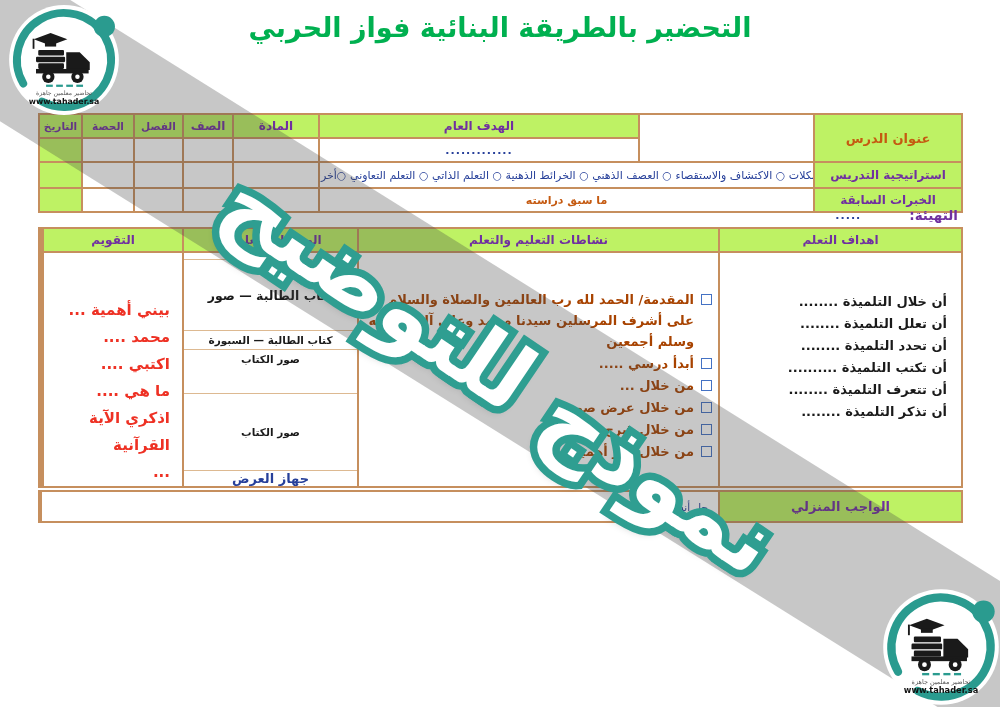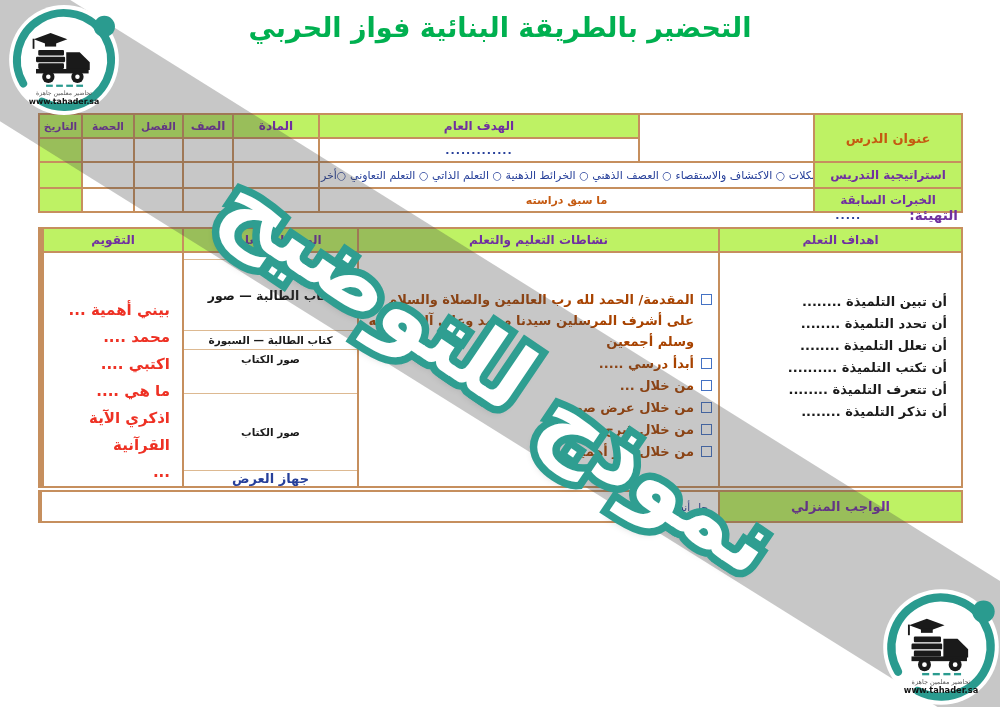--- a/index.html
+++ b/index.html
@@ -124,23 +124,23 @@
     <span class="val dots">.....</span>
   </div>
 
   <div class="gridtab main-table">
     <div class="cell peach purple hdr" style="grid-column:1;grid-row:1;">اهداف التعلم</div>
     <div class="cell peach purple hdr" style="grid-column:2;grid-row:1;">نشاطات التعليم والتعلم</div>
     <div class="cell peach purple hdr" style="grid-column:3;grid-row:1;">الوسائل التعليمية</div>
     <div class="cell peach purple hdr" style="grid-column:4;grid-row:1;">التقويم</div>
 
     <div class="cell body-cell objectives" style="grid-column:1;grid-row:2;">
-      <div class="objective-item">أن تبين التلميذة ........</div>
+      <div class="objective-item">أن خلال التلميذة ........</div>
+      <div class="objective-item">أن تعلل التلميذة ........</div>
       <div class="objective-item">أن تحدد التلميذة ........</div>
-      <div class="objective-item">أن تعلل التلميذة ........</div>
       <div class="objective-item">أن تكتب التلميذة ..........</div>
       <div class="objective-item">أن تتعرف التلميذة ........</div>
       <div class="objective-item">أن تذكر التلميذة ........</div>
     </div>
 
     <div class="cell body-cell activities" style="grid-column:2;grid-row:2;">
       <div class="activity-item">
         <span class="checkbox"></span>
         <span class="activity-text">المقدمة/ الحمد لله رب العالمين والصلاة والسلام على أشرف المرسلين سيدنا محمد وعلى آله وصحبه وسلم أجمعين</span>
       </div>

